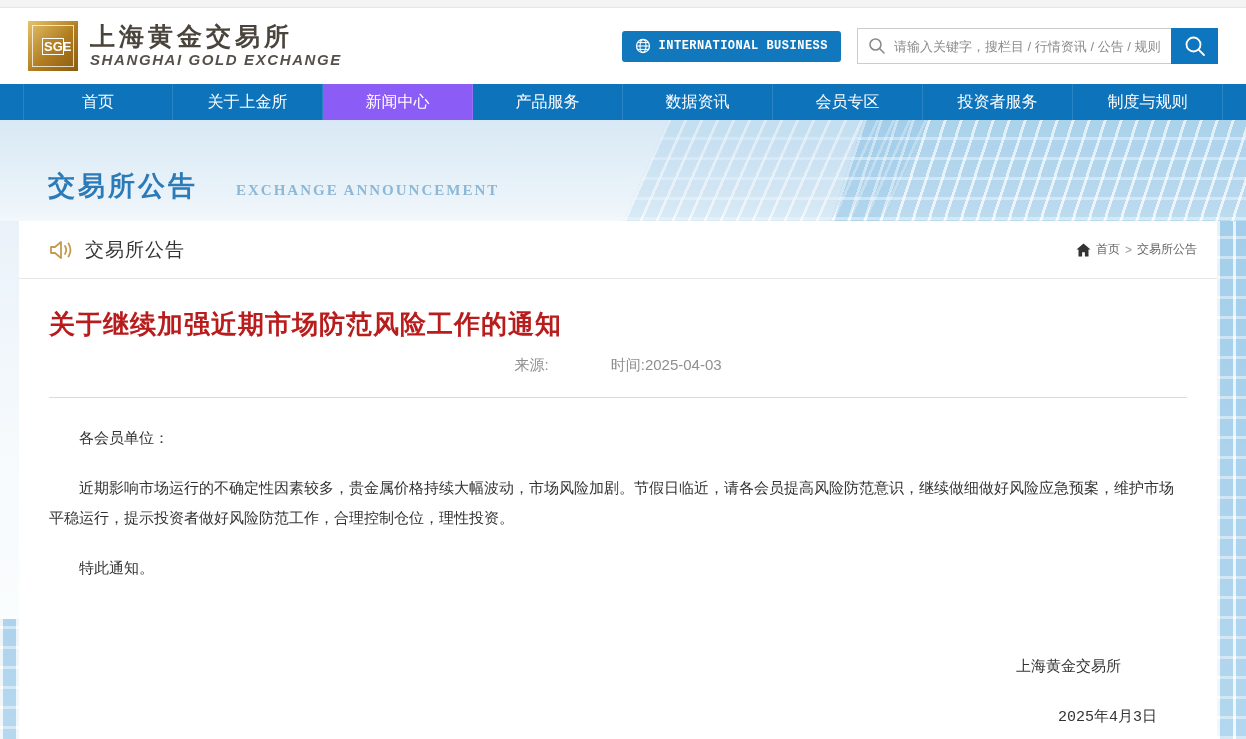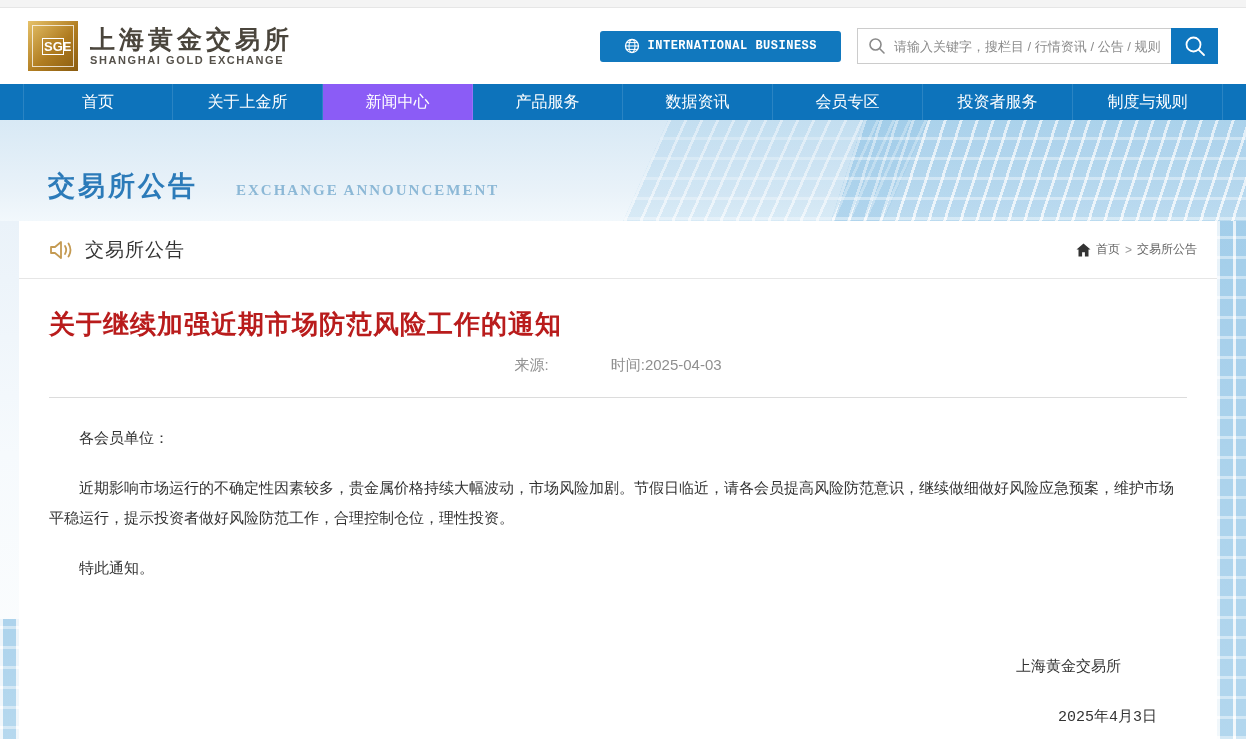--- a/index.html
+++ b/index.html
@@ -10,24 +10,24 @@
   .topbar { height:8px; background:#f4f4f4; border-bottom:1px solid #e6e6e6; }
 
   
   .header { height:76px; background:#fff; position:relative; display:flex; align-items:center; }
   .logo { display:flex; align-items:center; margin-left:28px; cursor:pointer; }
   .logo-mark { width:50px; height:50px; background:linear-gradient(135deg,#e6c26a 0%, #b07c20 55%, #8a5c10 100%); position:relative; display:flex; align-items:center; justify-content:center; }
   .logo-mark::before { content:""; position:absolute; inset:4px; border:1px solid rgba(255,255,255,.75); }
   .logo-sge { color:#fff; font-weight:bold; font-size:13px; line-height:11px; letter-spacing:0; text-align:center; width:22px; border:1px solid #fff; padding:2px 1px; background:rgba(176,124,32,.35); }
   .logo-text { margin-left:12px; }
   .logo-cn { font-family:"DejaVu Serif", serif; font-weight:bold; font-size:25px; color:#4a453c; letter-spacing:4px; line-height:26px; }
-  .logo-en { font-size:11px; font-weight:bold; color:#55514a; letter-spacing:1.6px; margin-top:1px; }
+  .logo-en { font-size:15px; font-weight:bold; color:#55514a; letter-spacing:1.6px; margin-top:1px;font-style:italic; }
 
   .header-right { position:absolute; right:28px; top:20px; display:flex; align-items:center; }
-  .intl-btn { background:#1178be; color:#fff; border:none; height:31px; padding:0 24px; font-size:12px; font-family:"Liberation Mono", monospace; font-weight:bold; letter-spacing:.5px; border-radius:3px; display:flex; align-items:center; gap:8px; cursor:pointer; margin-right:16px; }
+  .intl-btn { background:#1178be; color:#fff; border:none; height:31px; padding:0 13px; font-size:12px; font-family:"Liberation Mono", monospace; font-weight:bold; letter-spacing:.5px; border-radius:3px; display:flex; align-items:center; gap:8px; cursor:pointer; margin-right:16px; }
   .intl-btn svg { display:block; }
   .searchbox { display:flex; align-items:center; height:36px; }
   .search-field { display:flex; align-items:center; width:314px; height:36px; background:#fff; border:1px solid #ccc; border-right:none; padding:0 8px 0 10px; }
   .search-field svg { flex:0 0 auto; }
   .search-input { border:none; outline:none; flex:1; margin-left:8px; font-size:13px; color:#333; background:transparent; }
   .search-input::placeholder { color:#8b8b8b; }
   .search-btn { width:47px; height:36px; background:#0e76be; border:none; display:flex; align-items:center; justify-content:center; cursor:pointer; }
 
   
   .nav { height:36px; background:#0d73bb; }

